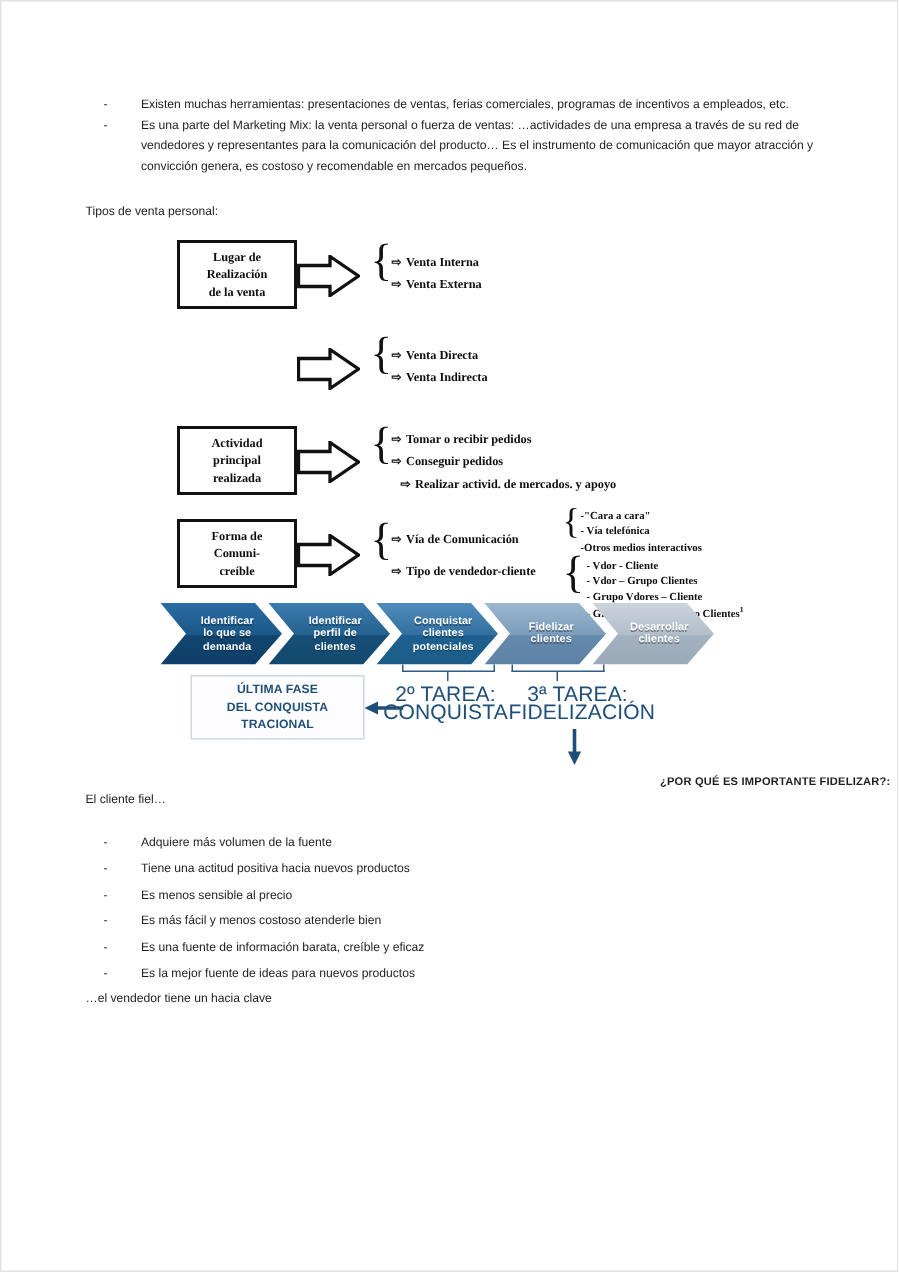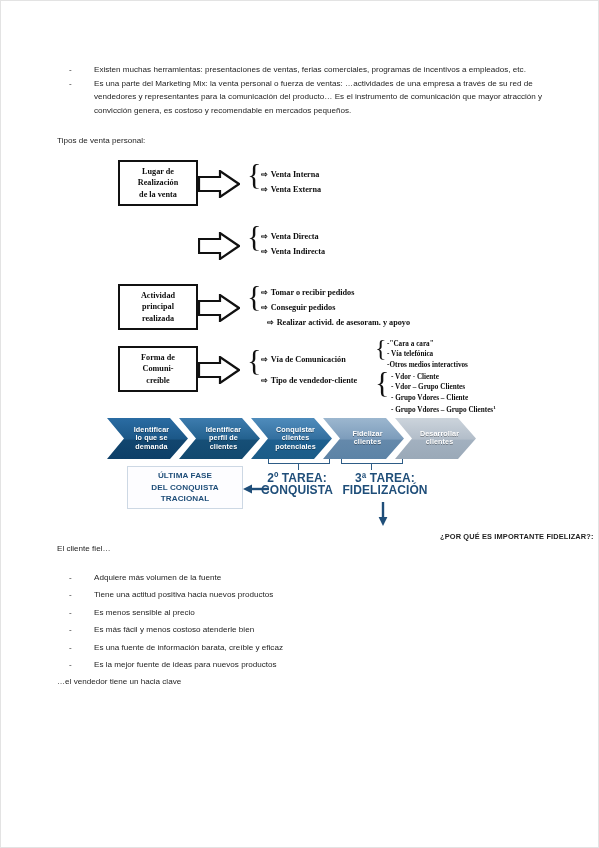--- a/index.html
+++ b/index.html
@@ -108,21 +108,21 @@
     color: #0d0d0d;
     white-space: nowrap;
   }
   .sup { font-size: 5px; vertical-align: super; }
 
   
   .proc {
     position: relative;
     width: 420px;
     height: 122px;
-    margin-top: 16px;
+    margin-top: 0;
     margin-left: 50px;
   }
   .chevrons {
     position: absolute;
     left: 0;
     top: 0;
     display: flex;
   }
   .chev {
     position: relative;
@@ -170,22 +170,22 @@
     font-weight: bold;
     font-size: 8.1px;
     line-height: 11.6px;
     padding: 3px 2px;
     letter-spacing: .1px;
   }
   .tarea {
     position: absolute;
     text-align: center;
     color: #1f4e79;
-    font-weight: bold;
-    font-size: 12px;
+    font-weight: normal;
+    font-size: 14px;
     line-height: 11.6px;
     letter-spacing: .1px;
   }
   .tarea2 { left: 148px; top: 55px; width: 84px; }
   .tarea3 { left: 232px; top: 55px; width: 92px; }
   .harrow {
     position: absolute;
     left: 136px;
     top: 62px;
   }
@@ -265,21 +265,21 @@
         </div>
         <div class="arrow-wrap" style="top:10px">
           <svg class="arrow-svg" width="42" height="28" viewBox="0 0 42 28">
             <path d="M1,7 L22,7 L22,1 L41,14 L22,27 L22,21 L1,21 Z" fill="#ffffff" stroke="#111" stroke-width="2.2" stroke-linejoin="miter"></path>
           </svg>
         </div>
         <div class="brace" style="left:190px; top:-3px;">{</div>
         <div class="leafs" style="left:204px; top:1px;">
           <span class="lf"><span class="ar">⇨</span><span>Tomar o recibir pedidos</span></span>
           <span class="lf"><span class="ar">⇨</span><span>Conseguir pedidos</span></span>
-          <span class="lf" style="padding-left:6px"><span class="ar">⇨</span><span>Realizar activid. de asesoram. y apoyo</span></span>
+          <span class="lf" style="padding-left:6px"><span class="ar">⇨</span><span>Realizar activid. de mercados. y apoyo</span></span>
         </div>
       </div>
 
       <div class="tree-row" style="top:186px;height:56px">
         <div class="tbox" style="top:0px">
           <span>Forma de</span><br>
           <span>Comuni-</span><br>
           <span>creíble</span>
         </div>
         <div class="arrow-wrap" style="top:10px">

